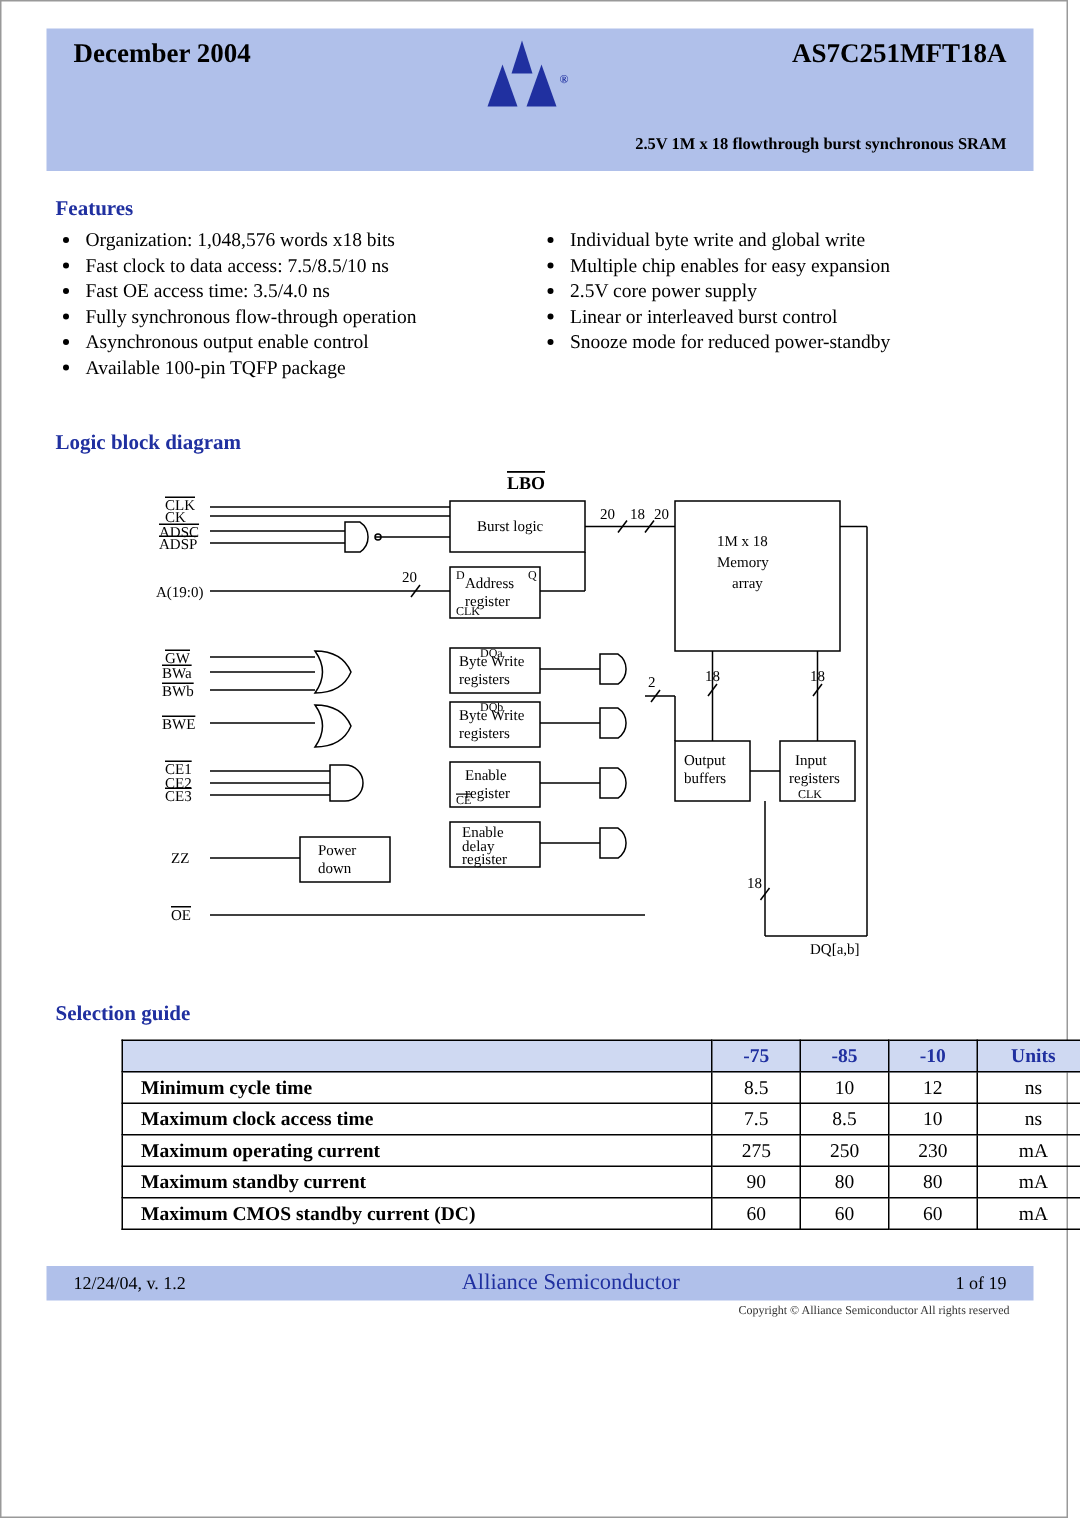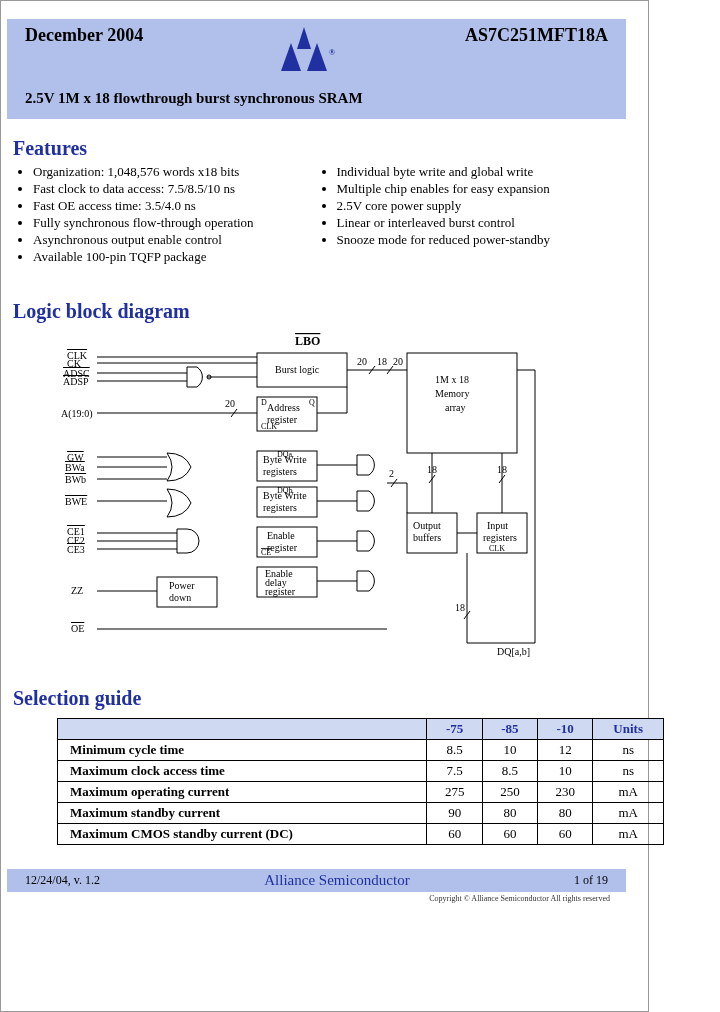--- a/index.html
+++ b/index.html
@@ -4,54 +4,54 @@
 <style>
   body {
     margin: 0;
     padding: 0;
     font-family: "Times New Roman", serif;
     background: #fff;
     width: 720px;
     color: #000;
   }
   .page {
-    width: 649px;
+    width: 712px;
     min-height: 1012px;
     box-sizing: border-box;
-    padding: 18px 28px 10px 12px;
+    padding: 18px 28px 10px 36px;
     position: relative;
     border: 1px solid #999;
   }
   .hdr-band {
     background: #b0c0ea;
     margin: 0 -6px 0 -6px;
     padding: 6px 18px 6px 18px;
   }
   .hdr-top {
     display: flex;
     justify-content: space-between;
     align-items: flex-start;
     font-weight: bold;
     font-size: 18px;
     color: #000;
   }
   .logo {
     fill: #2030a0;
   }
   .hdr-sub {
-    text-align: left;
+    text-align: right;
     font-weight: bold;
-    font-size: 15px;
+    font-size: 11px;
     color: #000;
     padding: 4px 0 6px 0;
   }
   h2.sect {
     color: #2030a0;
     font-weight: bold;
-    font-size: 20px;
+    font-size: 14px;
     margin: 18px 0 4px 0;
   }
   .feat-cols {
     display: flex;
     font-size: 13px;
     justify-content: flex-end;
   }
   .feat-cols ul {
     margin: 0 0 0 6px;
     padding-left: 14px;

